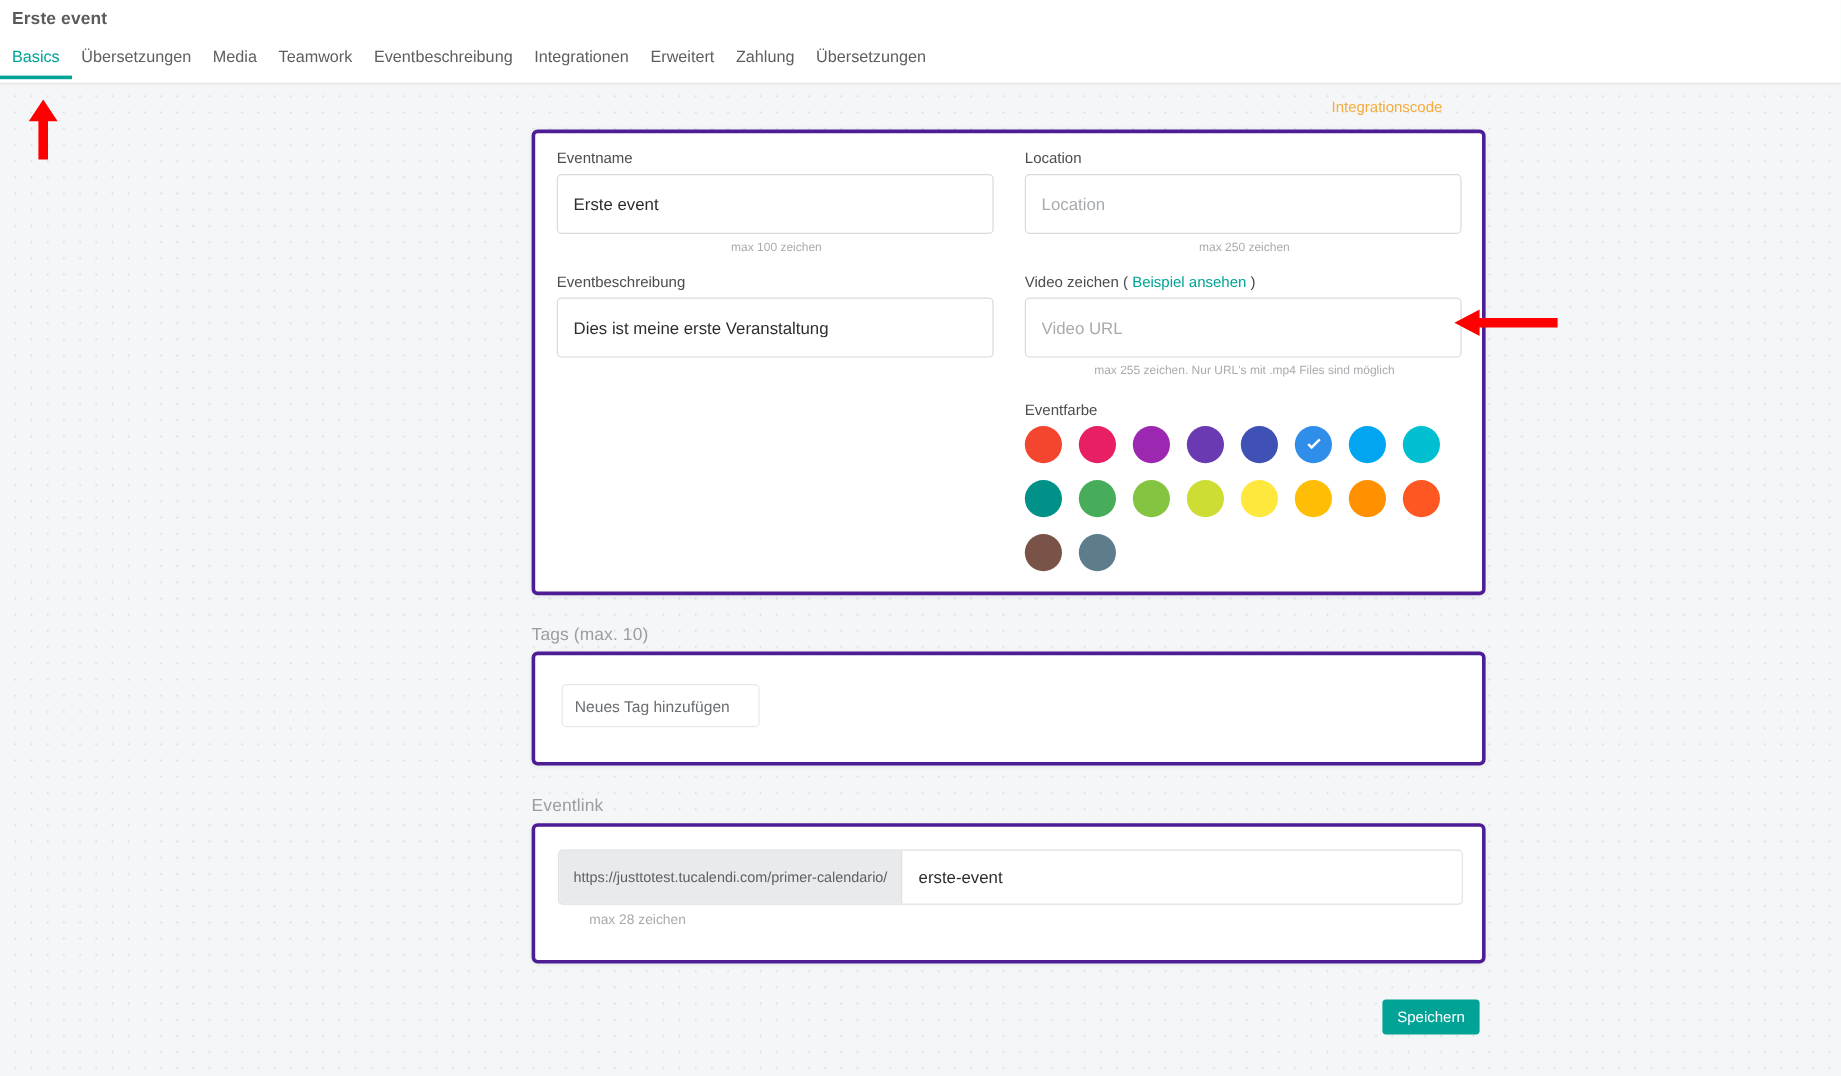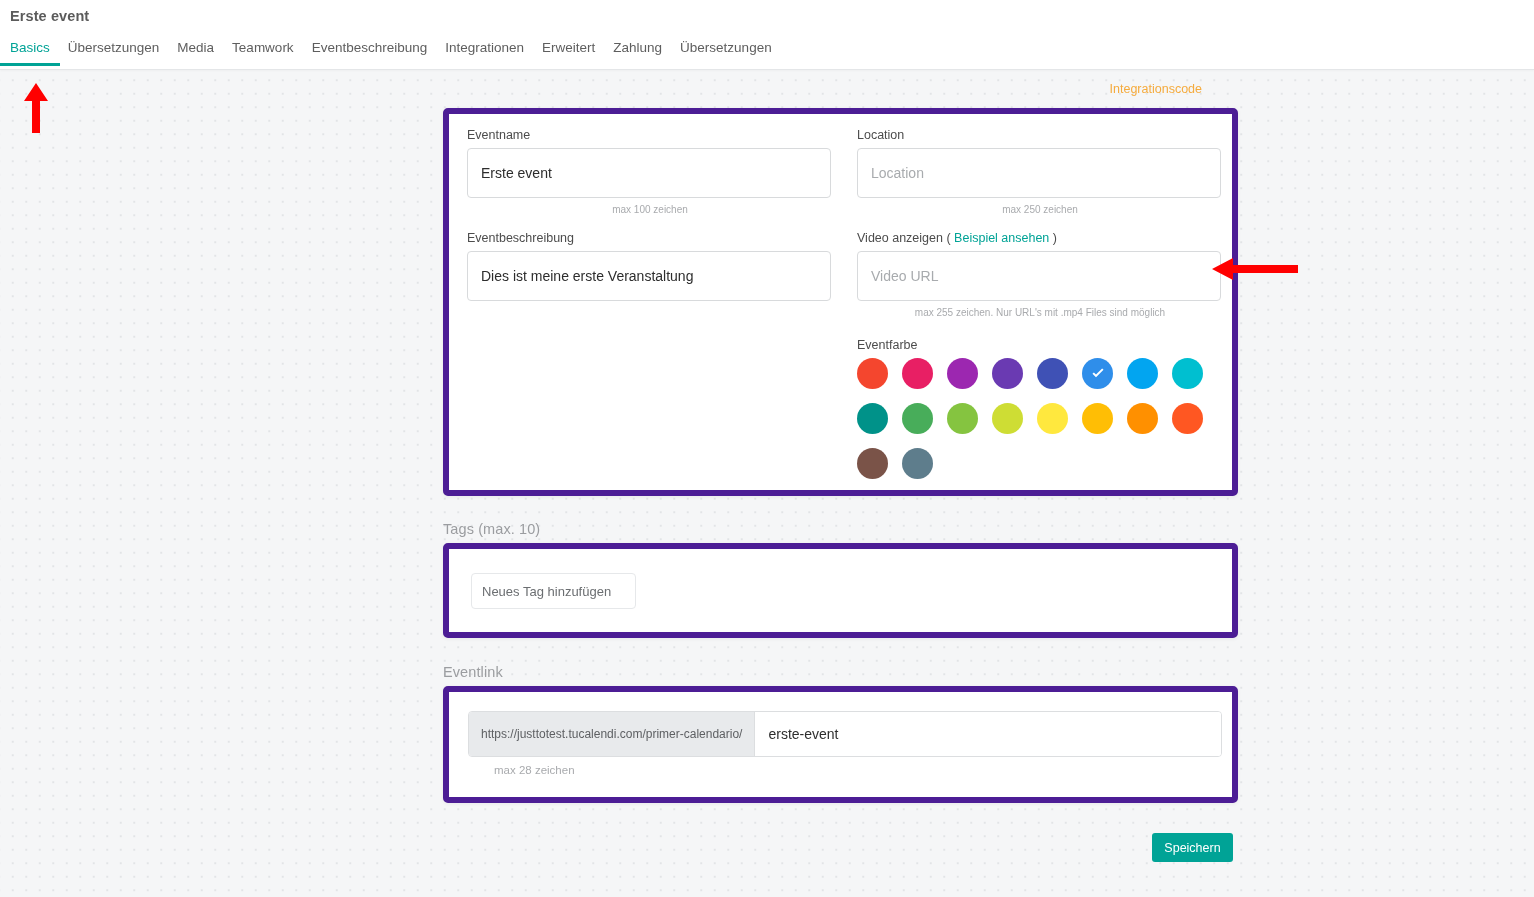--- a/index.html
+++ b/index.html
@@ -79,21 +79,21 @@
     color: #f5ab3d;
     cursor: pointer;
     text-decoration: none;
   }
 
   
   .card {
     position: absolute;
     background: #ffffff;
     border-radius: 5px;
-    border: 6px solid #4c1d95;
+    border: 3px solid #4c1d95;
     box-shadow: 0 1px 4px rgba(0,0,0,0.06);
   }
   #main-card   { left: 443px; top: 108px; width: 795px; height: 388px; }
   #tags-card   { left: 443px; top: 543px; width: 795px; height: 95px; }
   #link-card   { left: 443px; top: 686px; width: 795px; height: 117px; }
 
   .section-heading {
     position: absolute;
     font-size: 14.5px;
     color: #9b9da0;
@@ -275,21 +275,21 @@
   </div>
 
   <div class="col-right">
     <label class="field-label">Location</label>
     <input class="textbox" type="text" placeholder="Location" style="">
     <div class="hint">max 250 zeichen</div>
 
     <div class="spacer-22"></div>
 
     <label class="field-label">
-      <span>Video anzeigen</span>
+      <span>Video zeichen</span>
       <span class="paren">(</span>
       <span class="inline-link">Beispiel ansehen</span>
       <span class="paren">)</span>
     </label>
     <input class="textbox" type="text" placeholder="Video URL" style="">
     <div class="hint">max 255 zeichen. Nur URL's mit .mp4 Files sind möglich</div>
 
     <label class="field-label swatch-label">Eventfarbe</label>
     <div class="swatch-grid" id="swatch-grid">
         <div class="swatch" style="background: rgb(244, 70, 46);"></div>

